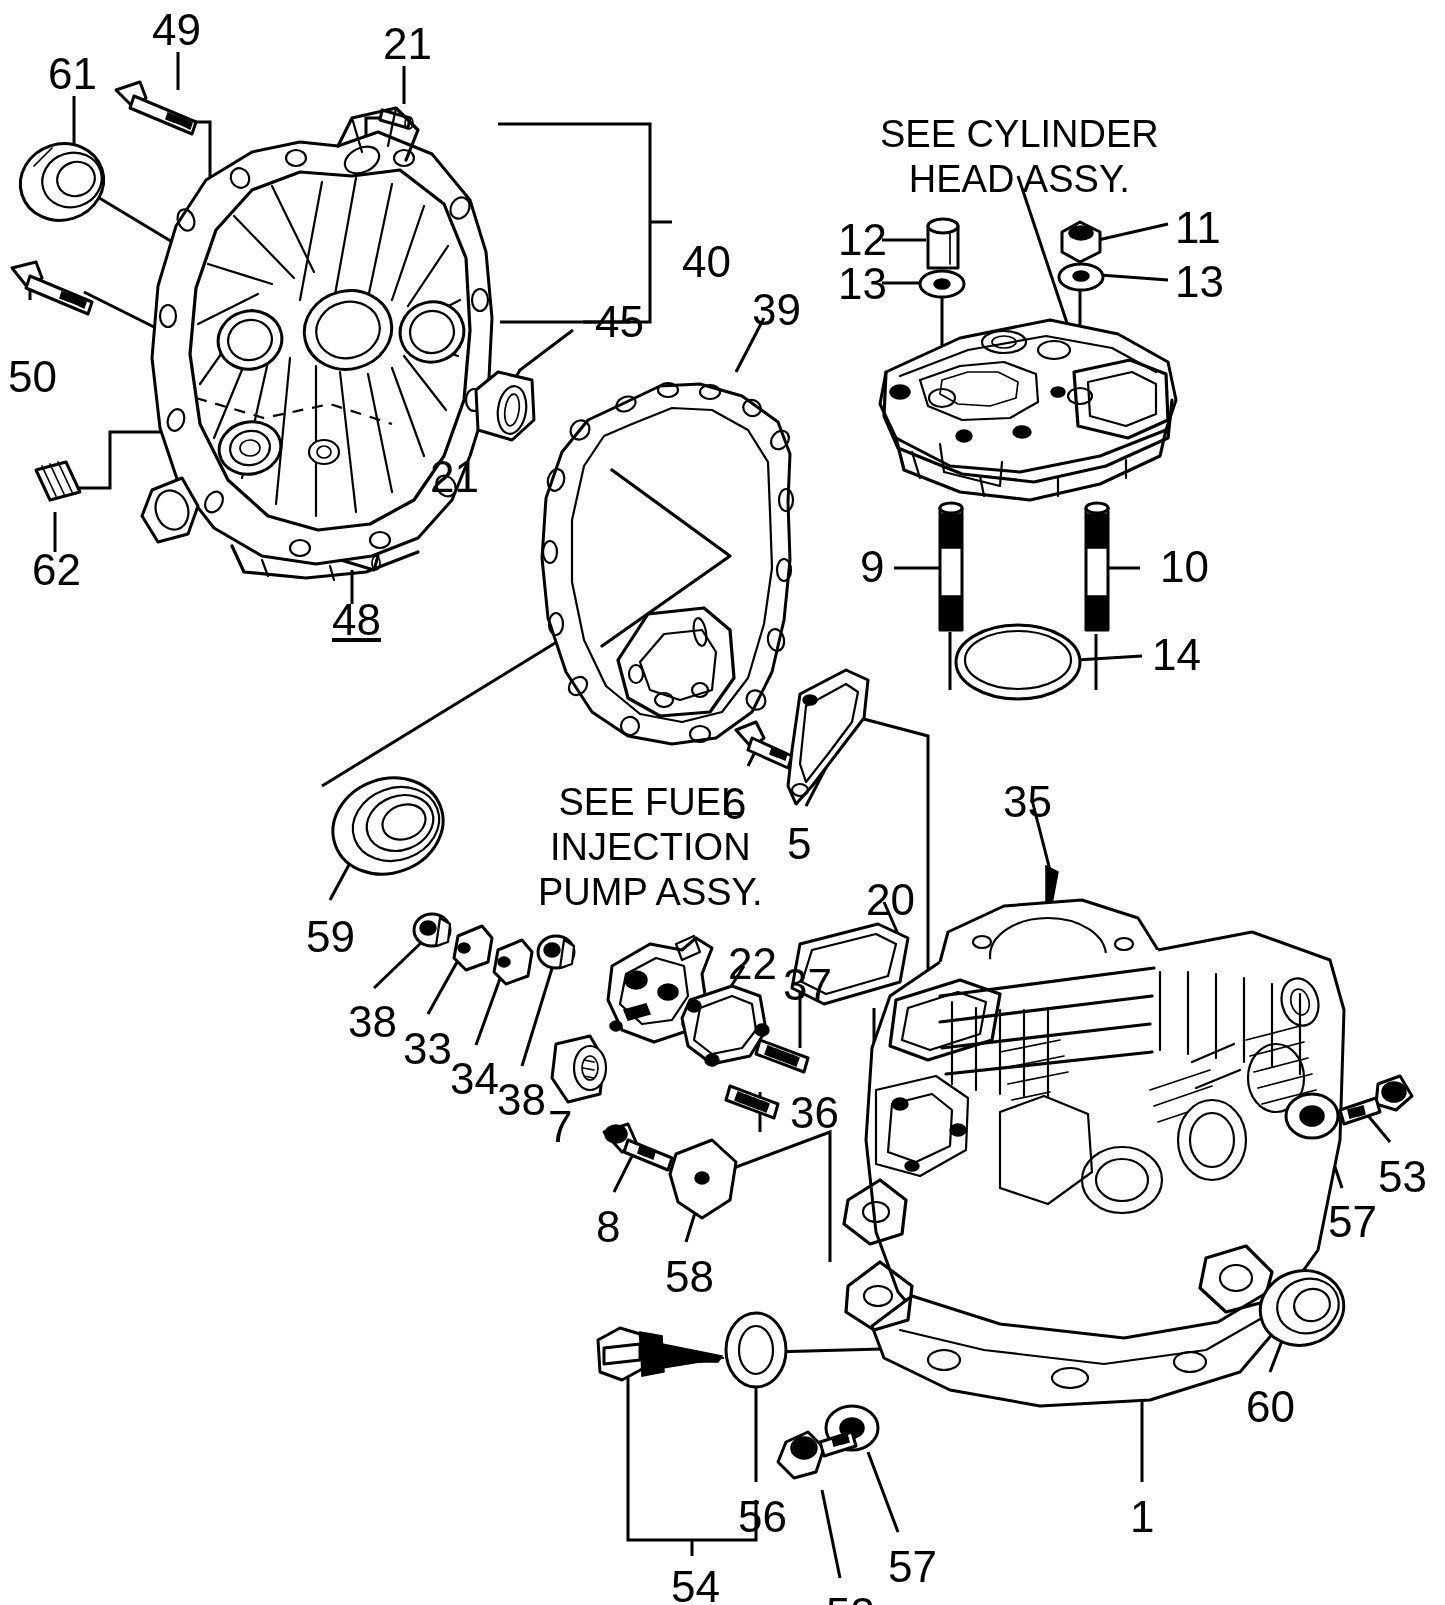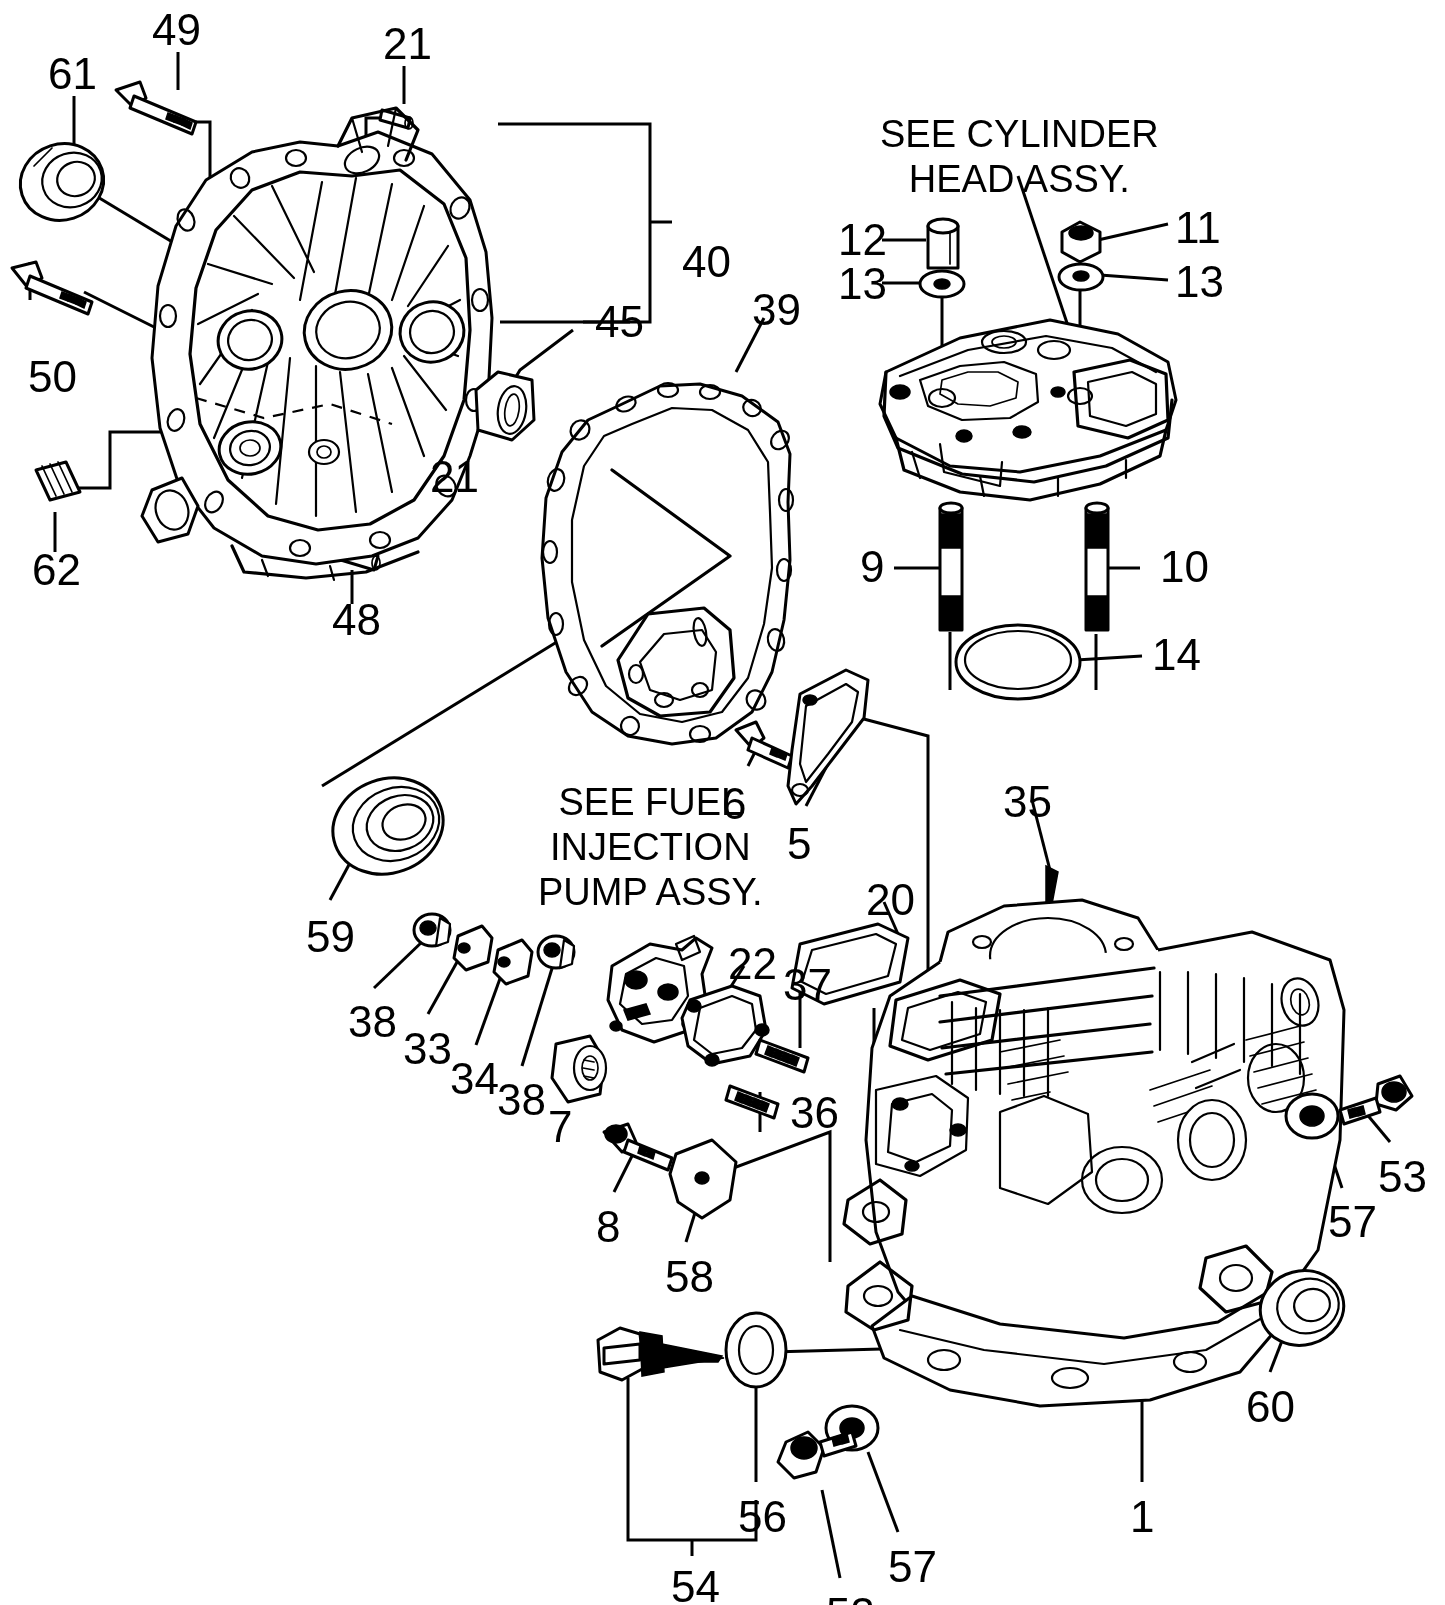--- a/index.html
+++ b/index.html
@@ -582,24 +582,24 @@
 <div class="note" style="left:538px;top:780px;">SEE FUEL
 INJECTION
 PUMP ASSY.</div>
 
 <div class="lbl" style="left:48px;top:52px;">61</div>
 <div class="lbl" style="left:152px;top:8px;">49</div>
 <div class="lbl" style="left:383px;top:22px;">21</div>
 <div class="lbl" style="left:682px;top:200px;margin-top:40px;">40</div>
 <div class="lbl" style="left:595px;top:300px;">45</div>
 <div class="lbl" style="left:752px;top:288px;">39</div>
-<div class="lbl" style="left:8px;top:355px;margin-left:20px;">50</div>
+<div class="lbl" style="left:8px;top:355px;">50</div>
 <div class="lbl" style="left:32px;top:548px;">62</div>
 <div class="lbl" style="left:430px;top:455px;">21</div>
-<div class="lbl" style="left:332px;top:598px;">48</div>
+<div class="lbl" style="left:332px;top:598px;text-decoration:underline;">48</div>
 <div class="lbl" style="left:838px;top:218px;">12</div>
 <div class="lbl" style="left:838px;top:262px;">13</div>
 <div class="lbl" style="left:1175px;top:206px;text-align:center;">11</div>
 <div class="lbl" style="left:1175px;top:260px;">13</div>
 <div class="lbl" style="left:860px;top:545px;">9</div>
 <div class="lbl" style="left:1148px;top:545px;margin-left:12px;">10</div>
 <div class="lbl" style="left:1152px;top:633px;">14</div>
 <div class="lbl" style="left:722px;top:782px;">6</div>
 <div class="lbl" style="left:787px;top:822px;">5</div>
 <div class="lbl" style="left:1003px;top:780px;">35</div>

